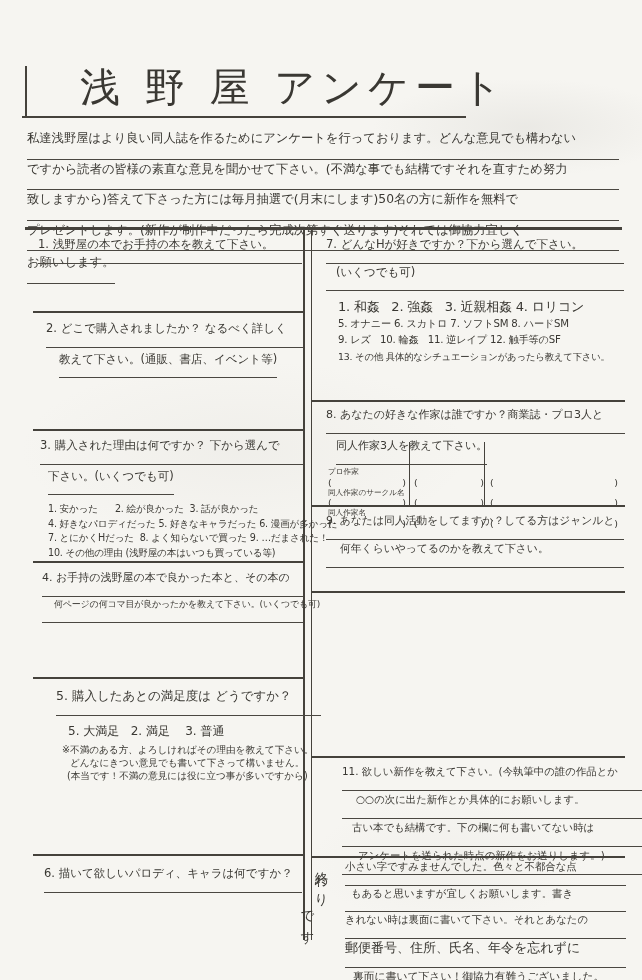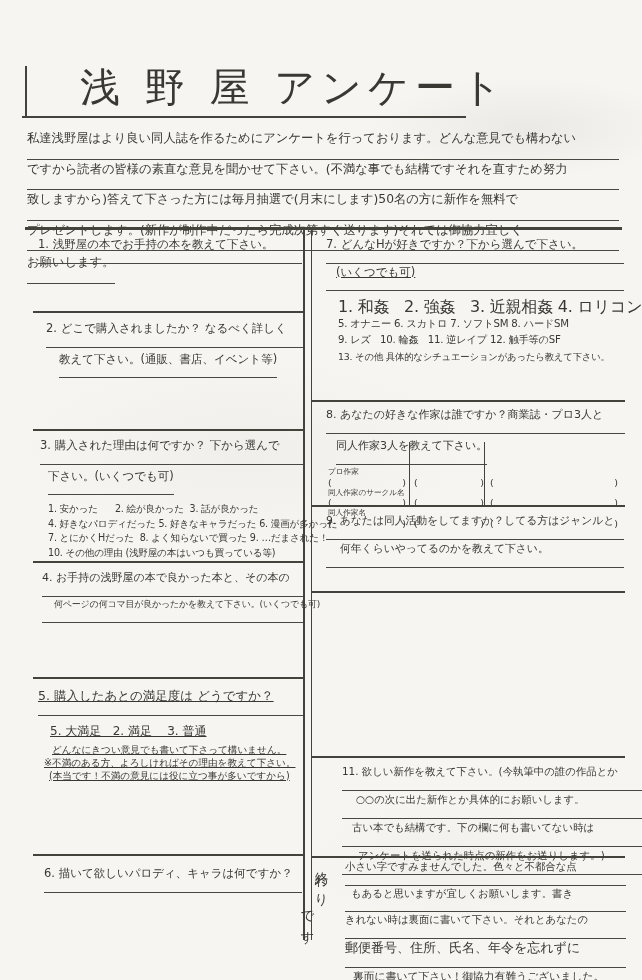--- a/index.html
+++ b/index.html
@@ -91,42 +91,42 @@
     </div>
   </div>
   <div class="hl" style="left:33px;top:561px;width:270px;"></div>
 
   <div class="q" style="left:42px;top:570px;width:261px;">
     <span class="blk ul nw" style="font-size:11px;line-height:16px;">4. お手持の浅野屋の本で良かった本と、その本の</span>
     <span class="blk ul nw" style="font-size:9px;line-height:15px;padding-left:12px;letter-spacing:-0.2px;">何ページの何コマ目が良かったかを教えて下さい。(いくつでも可)</span>
   </div>
   <div class="hl" style="left:33px;top:677px;width:270px;"></div>
 
-  <div class="q" style="left:38px;top:687px;width:265px;text-decoration:underline;">
+  <div class="q" style="left:56px;top:687px;width:265px;">
     <span class="blk ul nw" style="font-size:12.5px;line-height:18px;">5. 購入したあとの満足度は どうですか？</span>
     <div style="margin-top:6px;margin-left:12px;">
       <span class="blk pre" style="font-size:12px;line-height:19px;">5. 大満足   2. 満足    3. 普通</span>
     </div>
     <div style="margin-top:3px;">
+      <span class="blk nw" style="font-size:9.6px;line-height:12.8px;margin-left:6px;">※不満のある方、よろしければその理由を教えて下さい。</span>
       <span class="blk nw" style="font-size:9.6px;line-height:12.8px;margin-left:14px;">どんなにきつい意見でも書いて下さって構いません。</span>
-      <span class="blk nw" style="font-size:9.6px;line-height:12.8px;margin-left:6px;">※不満のある方、よろしければその理由を教えて下さい。</span>
       <span class="blk nw" style="font-size:9.6px;line-height:12.8px;margin-left:11px;">(本当です！不満の意見には役に立つ事が多いですから)</span>
     </div>
   </div>
   <div class="hl" style="left:33px;top:854px;width:270px;"></div>
 
   <div class="q" style="left:44px;top:865px;width:258px;">
     <span class="blk ul h1 nw">6. 描いて欲しいパロディ、キャラは何ですか？</span>
   </div>
 
   <div class="q" style="left:326px;top:236px;width:298px;">
     <span class="blk ul h1 nw">7. どんなHが好きですか？下から選んで下さい。</span>
-    <span class="blk ul h1 nw" style="padding-left:10px;text-decoration:underline;">(いくつでも可)</span>
+    <span class="blk ul h1 nw" style="padding-left:10px;">(いくつでも可)</span>
     <div style="margin-top:8px;margin-left:12px;">
-      <span class="blk opt" style="font-size:16px;line-height:16.5px;">1. 和姦   2. 強姦   3. 近親相姦 4. ロリコン</span>
+      <span class="blk opt" style="font-size:13px;line-height:16.5px;">1. 和姦   2. 強姦   3. 近親相姦 4. ロリコン</span>
       <span class="blk opt" style="font-size:10.2px;line-height:16.5px;">5. オナニー 6. スカトロ 7. ソフトSM 8. ハードSM</span>
       <span class="blk opt" style="font-size:10.2px;line-height:16.5px;">9. レズ   10. 輪姦   11. 逆レイプ 12. 触手等のSF</span>
       <span class="blk opt" style="font-size:9.4px;line-height:16.5px;">13. その他 具体的なシチュエーションがあったら教えて下さい。</span>
     </div>
   </div>
   <div class="hl" style="left:311px;top:400px;width:314px;"></div>
 
   <div class="q" style="left:326px;top:407px;width:299px;">
     <span class="blk ul nw" style="font-size:11px;line-height:16px;">8. あなたの好きな作家は誰ですか？商業誌・プロ3人と</span>
     <span class="inb ul nw" style="font-size:11px;line-height:16px;margin-left:10px;">同人作家3人を教えて下さい。</span>

